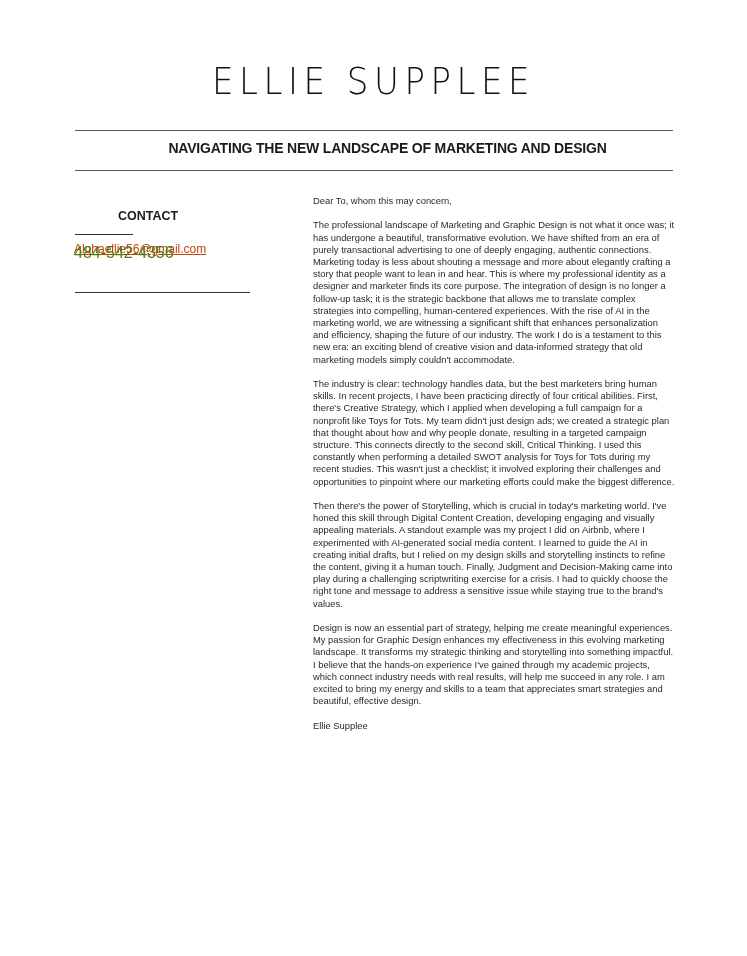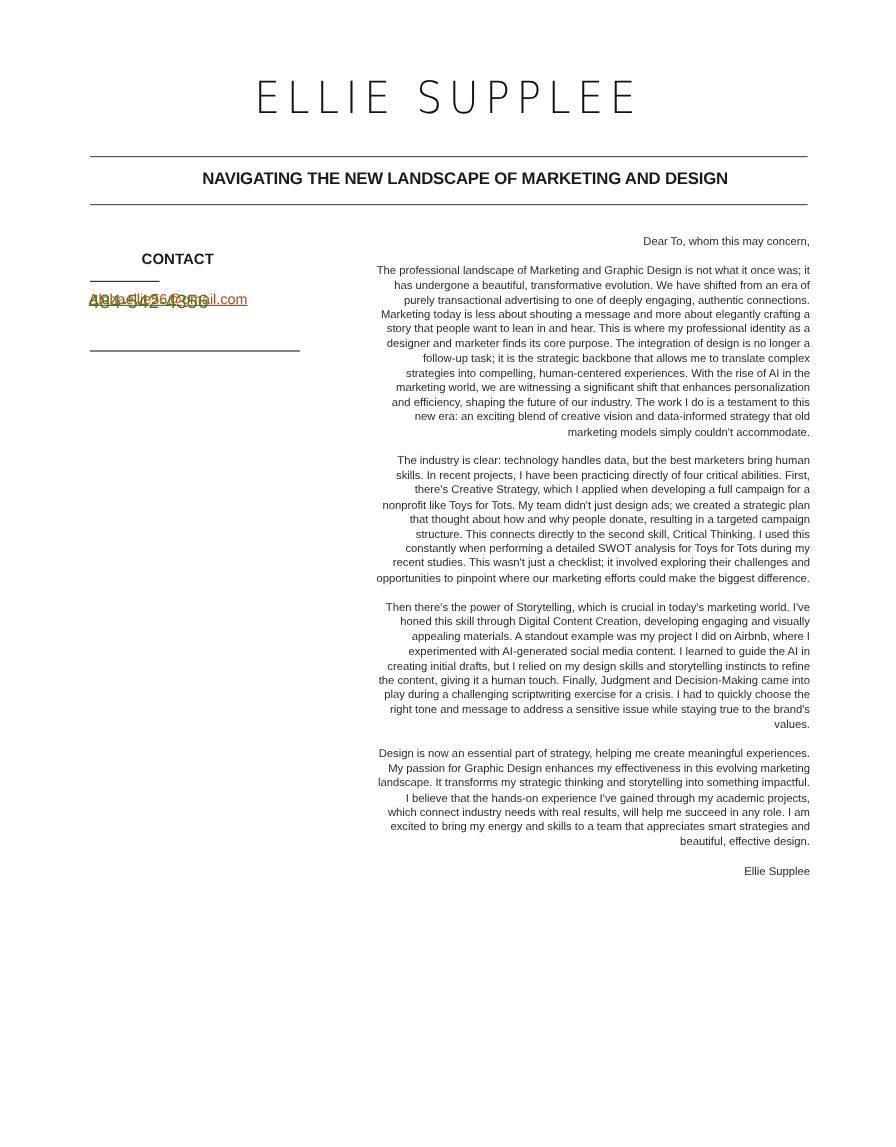--- a/index.html
+++ b/index.html
@@ -5,21 +5,21 @@
   html, body { margin: 0; padding: 0; background: #ffffff; }
   body { width: 747px; height: 956px; position: relative; overflow: hidden; font-family: "DejaVu Sans", sans-serif; color: #222; }
   .name { position: absolute; left: 0; width: 747px; top: 60px; text-align: center; font-family: "DejaVu Sans", sans-serif; font-weight: 200; font-size: 37px; letter-spacing: 6px; color: #111; transform: scaleX(0.92); }
   .rule { position: absolute; left: 75px; width: 598px; height: 1px; background: #555; }
   .subtitle { position: absolute; left: 14px; width: 747px; top: 140px; text-align: center; font-family: "Liberation Sans", sans-serif; font-weight: bold; font-size: 14px; color: #1a1a1a; letter-spacing: -0.2px; }
   .contact-head { position: absolute; left: 74px; top: 209px; font-family: "Liberation Sans", sans-serif; font-weight: bold; font-size: 12.5px; color: #1a1a1a; margin-left: 44px; }
   .short-rule { position: absolute; left: 75px; top: 234px; width: 58px; height: 1px; background: #333; }
   .email { position: absolute; left: 74px; top: 242px; font-family: "Liberation Sans", sans-serif; font-size: 12px; color: #c2410c; text-decoration: underline; }
   .phone { position: absolute; left: 74px; top: 244px; font-family: "Liberation Sans", sans-serif; font-size: 16px; color: #4d7c0f; }
   .long-rule { position: absolute; left: 75px; top: 292px; width: 175px; height: 1px; background: #333; }
-  .letter { position: absolute; left: 313px; top: 195px; width: 362px; font-family: "Liberation Sans", sans-serif; font-size: 9.4px; line-height: 12.2px; color: #2a2a2a; text-align: right; }
+  .letter { position: absolute; left: 313px; top: 195px; width: 362px; font-family: "Liberation Sans", sans-serif; font-size: 9.4px; line-height: 12.2px; color: #2a2a2a; }
   .letter p { margin: 0 0 12.2px 0; }
   .letter .closing { margin: 0; }
 </style>
 </head>
 <body>
 
 <div class="name">ELLIE SUPPLEE</div>
 <div class="rule" style="top:130px"></div>
 <div class="subtitle">NAVIGATING THE NEW LANDSCAPE OF MARKETING AND DESIGN</div>
 <div class="rule" style="top:170px"></div>

